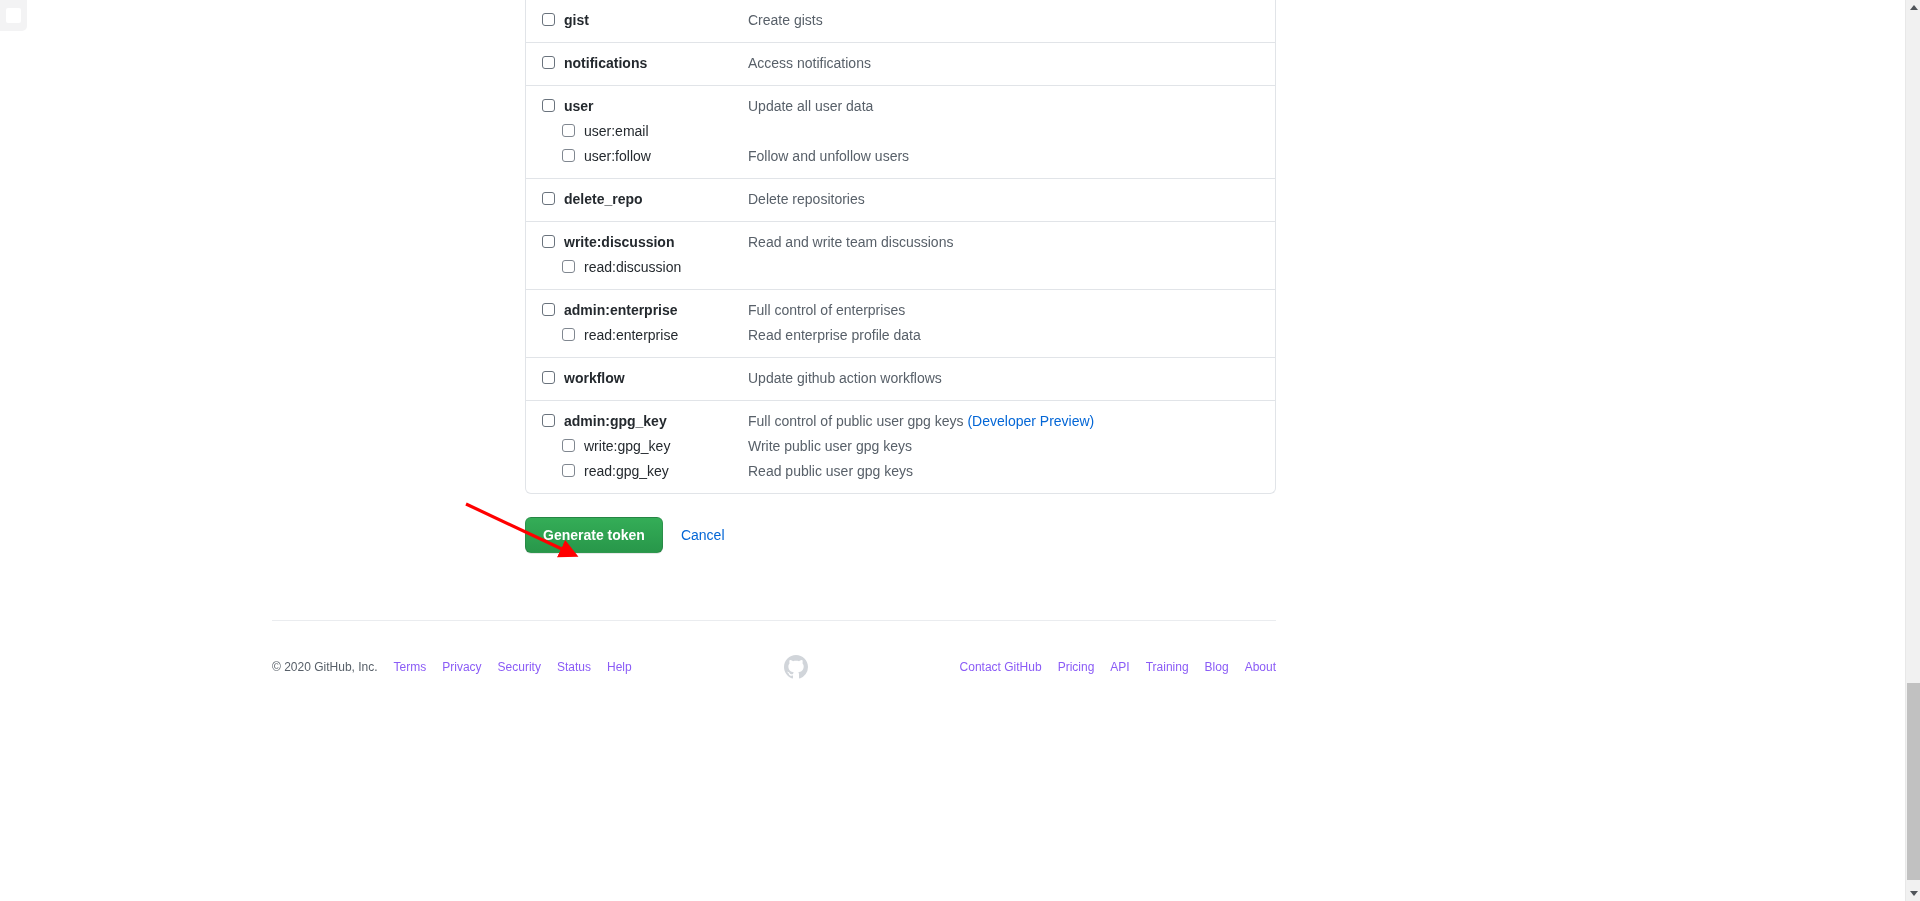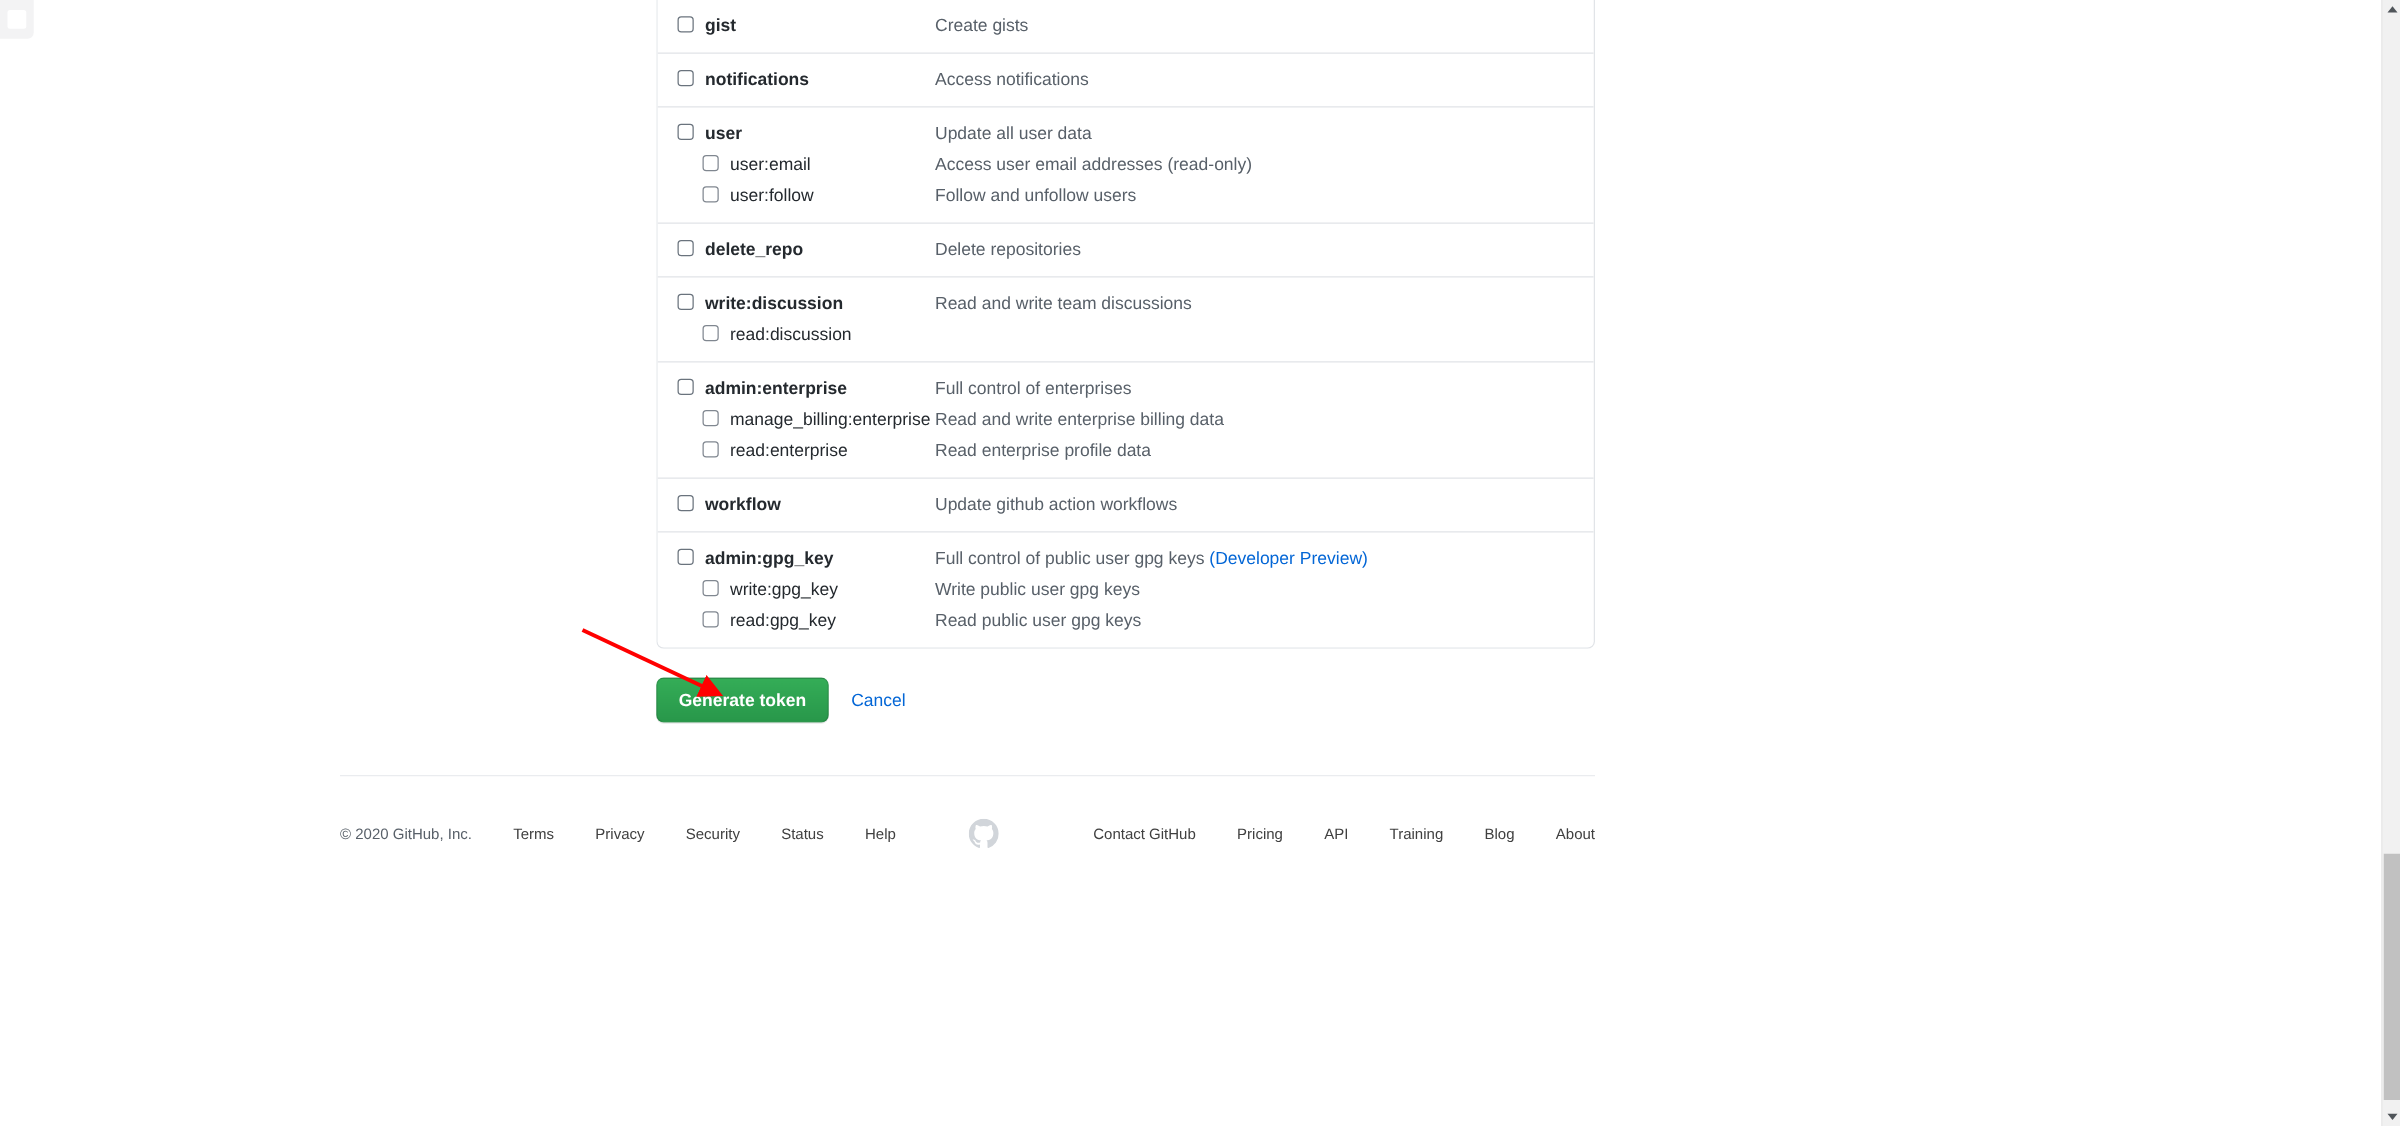--- a/index.html
+++ b/index.html
@@ -173,23 +173,22 @@
   }
   .footer ul {
     list-style: none;
     margin: 0; padding: 0;
     display: flex;
     align-items: center;
   }
   .footer li { margin-right: 16px; text-align: center; }
   .footer-right li { margin-right: 0; margin-left: 16px; }
   .footer a {
-    color: #404040;
+    color: #8b5cf6;
     text-decoration: none;
-    margin-left: 17px;
   }
   .copyright { color: #586069; white-space: nowrap; }
   .octicon-logo { width: 24px; height: 24px; fill: #d1d5da; display: block; }
 
   
   .scrollbar {
     position: absolute;
     right: 0; top: 0;
     width: 15px; height: 901px;
     background: #f1f1f1;
@@ -245,21 +244,20 @@
         </div>
         <div class="scope-group">
           <div class="scope-row">
             <input type="checkbox" class="cb" style="">
             <label class="scope-name">user</label>
             <span class="scope-desc">Update all user data</span>
           </div>
           <div class="scope-row child">
             <input type="checkbox" class="cb" style="">
             <label class="scope-name">user:email</label>
-            <span class="scope-desc">Access user email addresses (read-only)</span>
           </div>
           <div class="scope-row child">
             <input type="checkbox" class="cb" style="">
             <label class="scope-name">user:follow</label>
             <span class="scope-desc">Follow and unfollow users</span>
           </div>
         </div>
         <div class="scope-group">
           <div class="scope-row">
             <input type="checkbox" class="cb" style="">
@@ -276,25 +274,20 @@
           <div class="scope-row child">
             <input type="checkbox" class="cb" style="">
             <label class="scope-name">read:discussion</label>
           </div>
         </div>
         <div class="scope-group">
           <div class="scope-row">
             <input type="checkbox" class="cb" style="">
             <label class="scope-name">admin:enterprise</label>
             <span class="scope-desc">Full control of enterprises</span>
-          </div>
-          <div class="scope-row child">
-            <input type="checkbox" class="cb" style="">
-            <label class="scope-name">manage_billing:enterprise</label>
-            <span class="scope-desc">Read and write enterprise billing data</span>
           </div>
           <div class="scope-row child">
             <input type="checkbox" class="cb" style="">
             <label class="scope-name">read:enterprise</label>
             <span class="scope-desc">Read enterprise profile data</span>
           </div>
         </div>
         <div class="scope-group">
           <div class="scope-row">
             <input type="checkbox" class="cb" style="">

